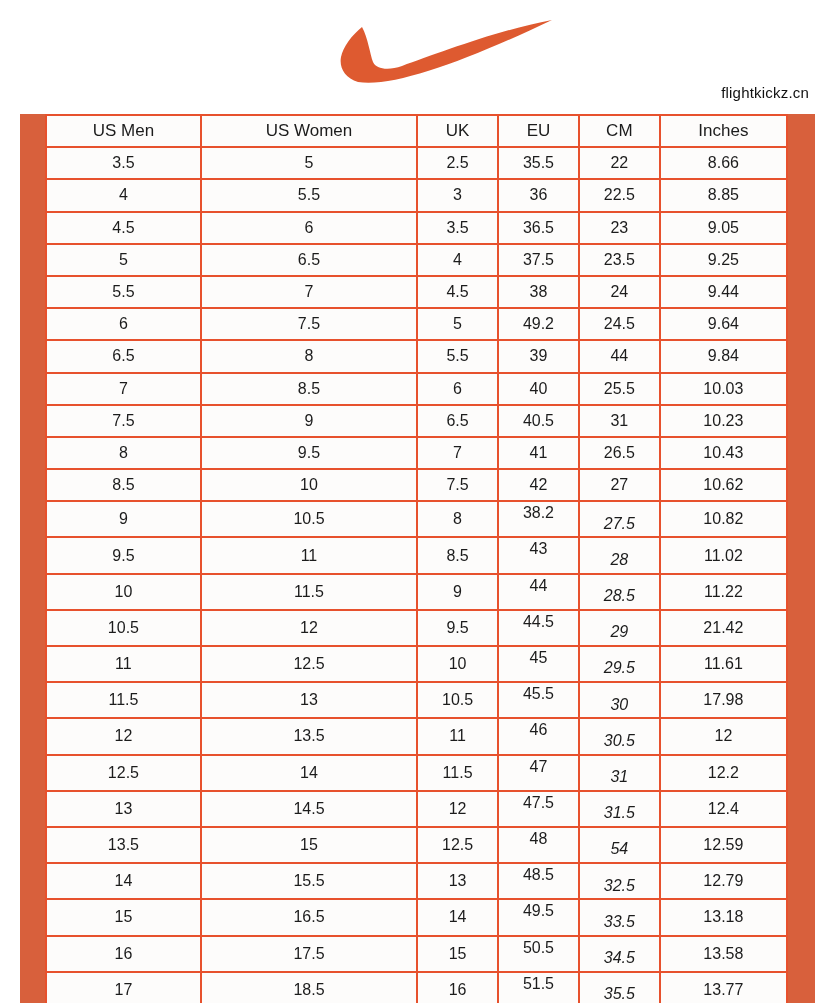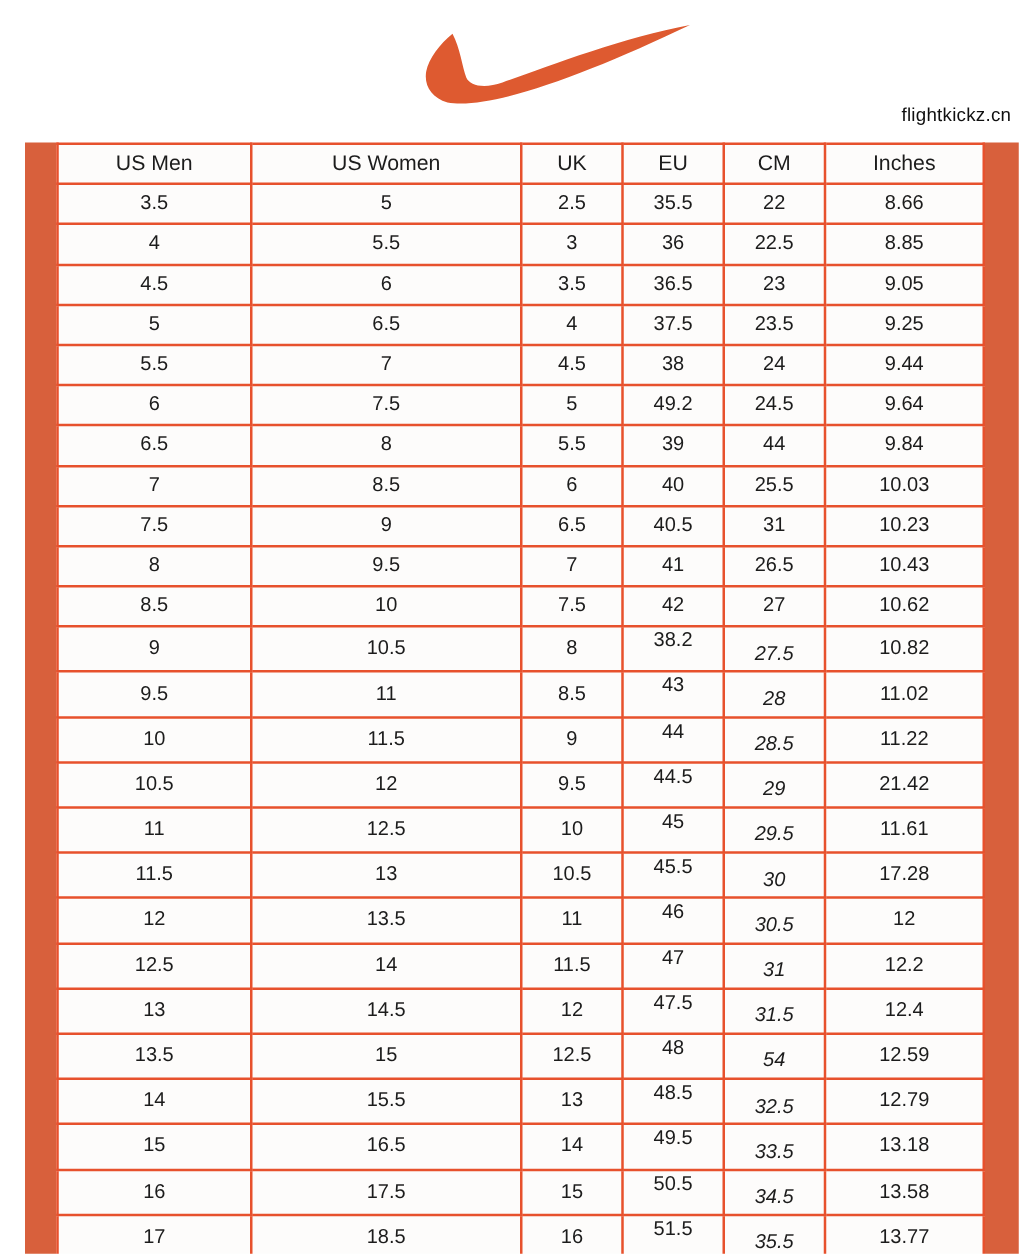--- a/index.html
+++ b/index.html
@@ -193,21 +193,21 @@
           <td class="v-top">45</td>
           <td class="v-bottom">29.5</td>
           <td>11.61</td>
         </tr>
         <tr>
           <td>11.5</td>
           <td>13</td>
           <td>10.5</td>
           <td class="v-top">45.5</td>
           <td class="v-bottom">30</td>
-          <td>17.28</td>
+          <td>17.98</td>
         </tr>
         <tr>
           <td>12</td>
           <td>13.5</td>
           <td>11</td>
           <td class="v-top">46</td>
           <td class="v-bottom">30.5</td>
           <td>12</td>
         </tr>
         <tr>

